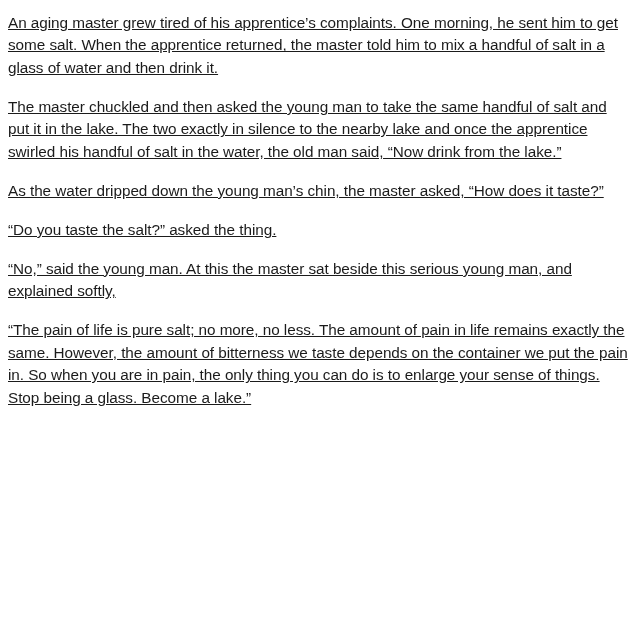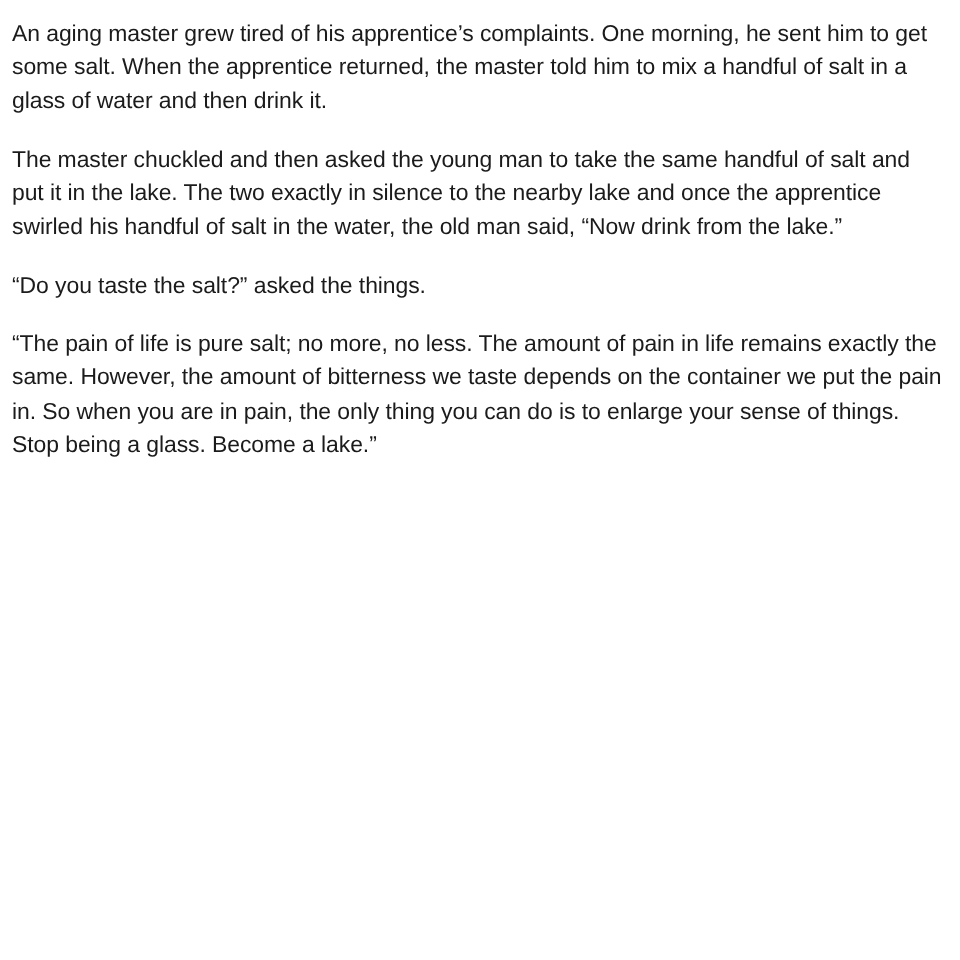--- a/index.html
+++ b/index.html
@@ -15,29 +15,32 @@
   }
   #story {
     box-sizing: border-box;
     width: 640px;
     height: 640px;
     padding: 12px 10px 10px 8px;
     color: #1b1b1b;
     font-size: 15.3px;
     line-height: 1.47;
     letter-spacing: -0.05px;
+    text-decoration: underline;
   }
   #story p {
     margin: 0 0 16.5px 0;
   }
   #story p:last-child {
     margin-bottom: 0;
   }
 </style>
 </head>
 <body>
 
 <article id="story">
   <p>An aging master grew tired of his apprentice’s complaints. One morning, he sent him to get some salt. When the apprentice returned, the master told him to mix a handful of salt in a glass of water and then drink it.</p>
   <p>The master chuckled and then asked the young man to take the same handful of salt and put it in the lake. The two exactly in silence to the nearby lake and once the apprentice swirled his handful of salt in the water, the old man said, “Now drink from the lake.”</p>
-  <p>“Do you taste the salt?” asked the things.</p>
+  <p>As the water dripped down the young man’s chin, the master asked, “How does it taste?”</p>
+  <p>“Do you taste the salt?” asked the thing.</p>
+  <p>“No,” said the young man. At this the master sat beside this serious young man, and explained softly,</p>
   <p>“The pain of life is pure salt; no more, no less. The amount of pain in life remains exactly the same. However, the amount of bitterness we taste depends on the container we put the pain in. So when you are in pain, the only thing you can do is to enlarge your sense of things. Stop being a glass. Become a lake.”</p>
 </article>
 
 </body></html>

